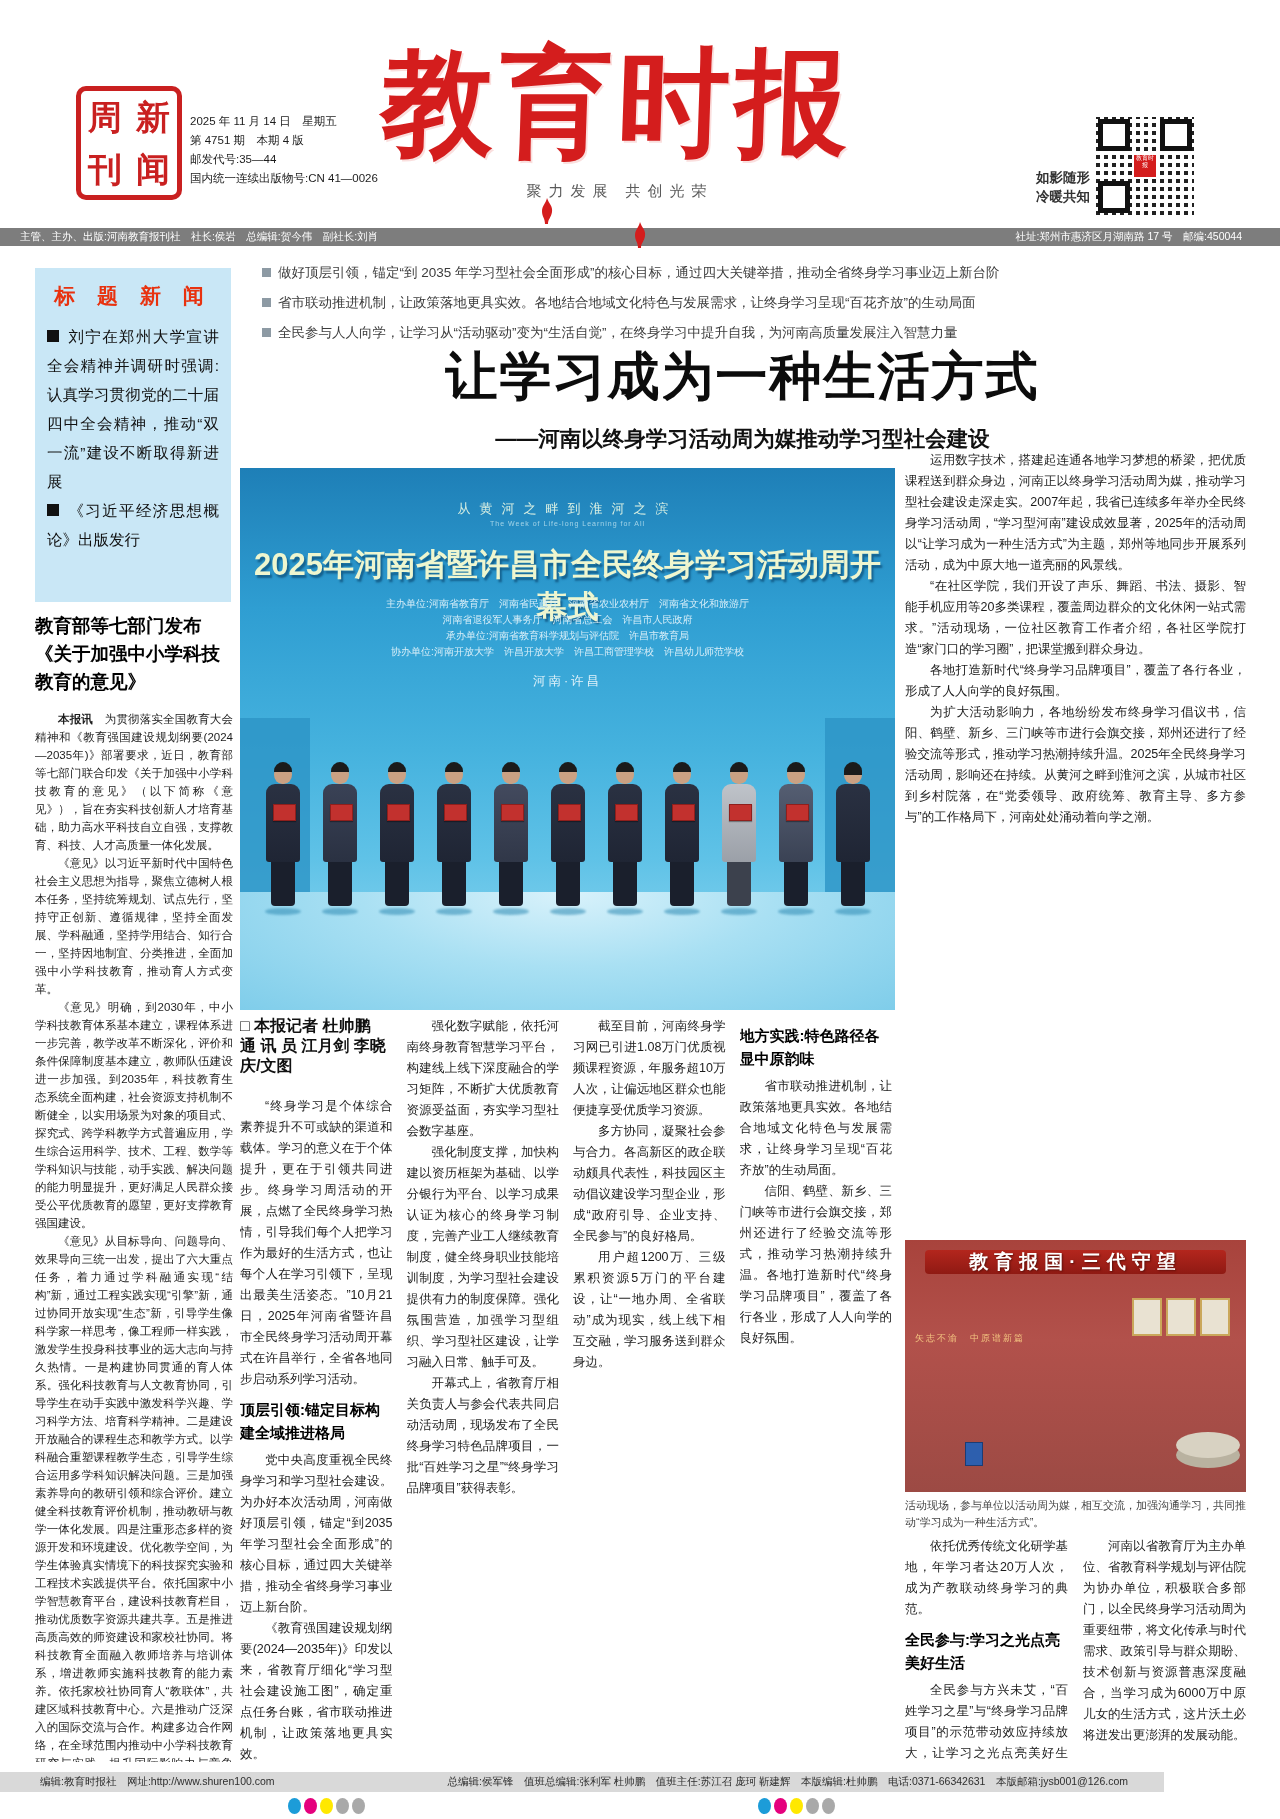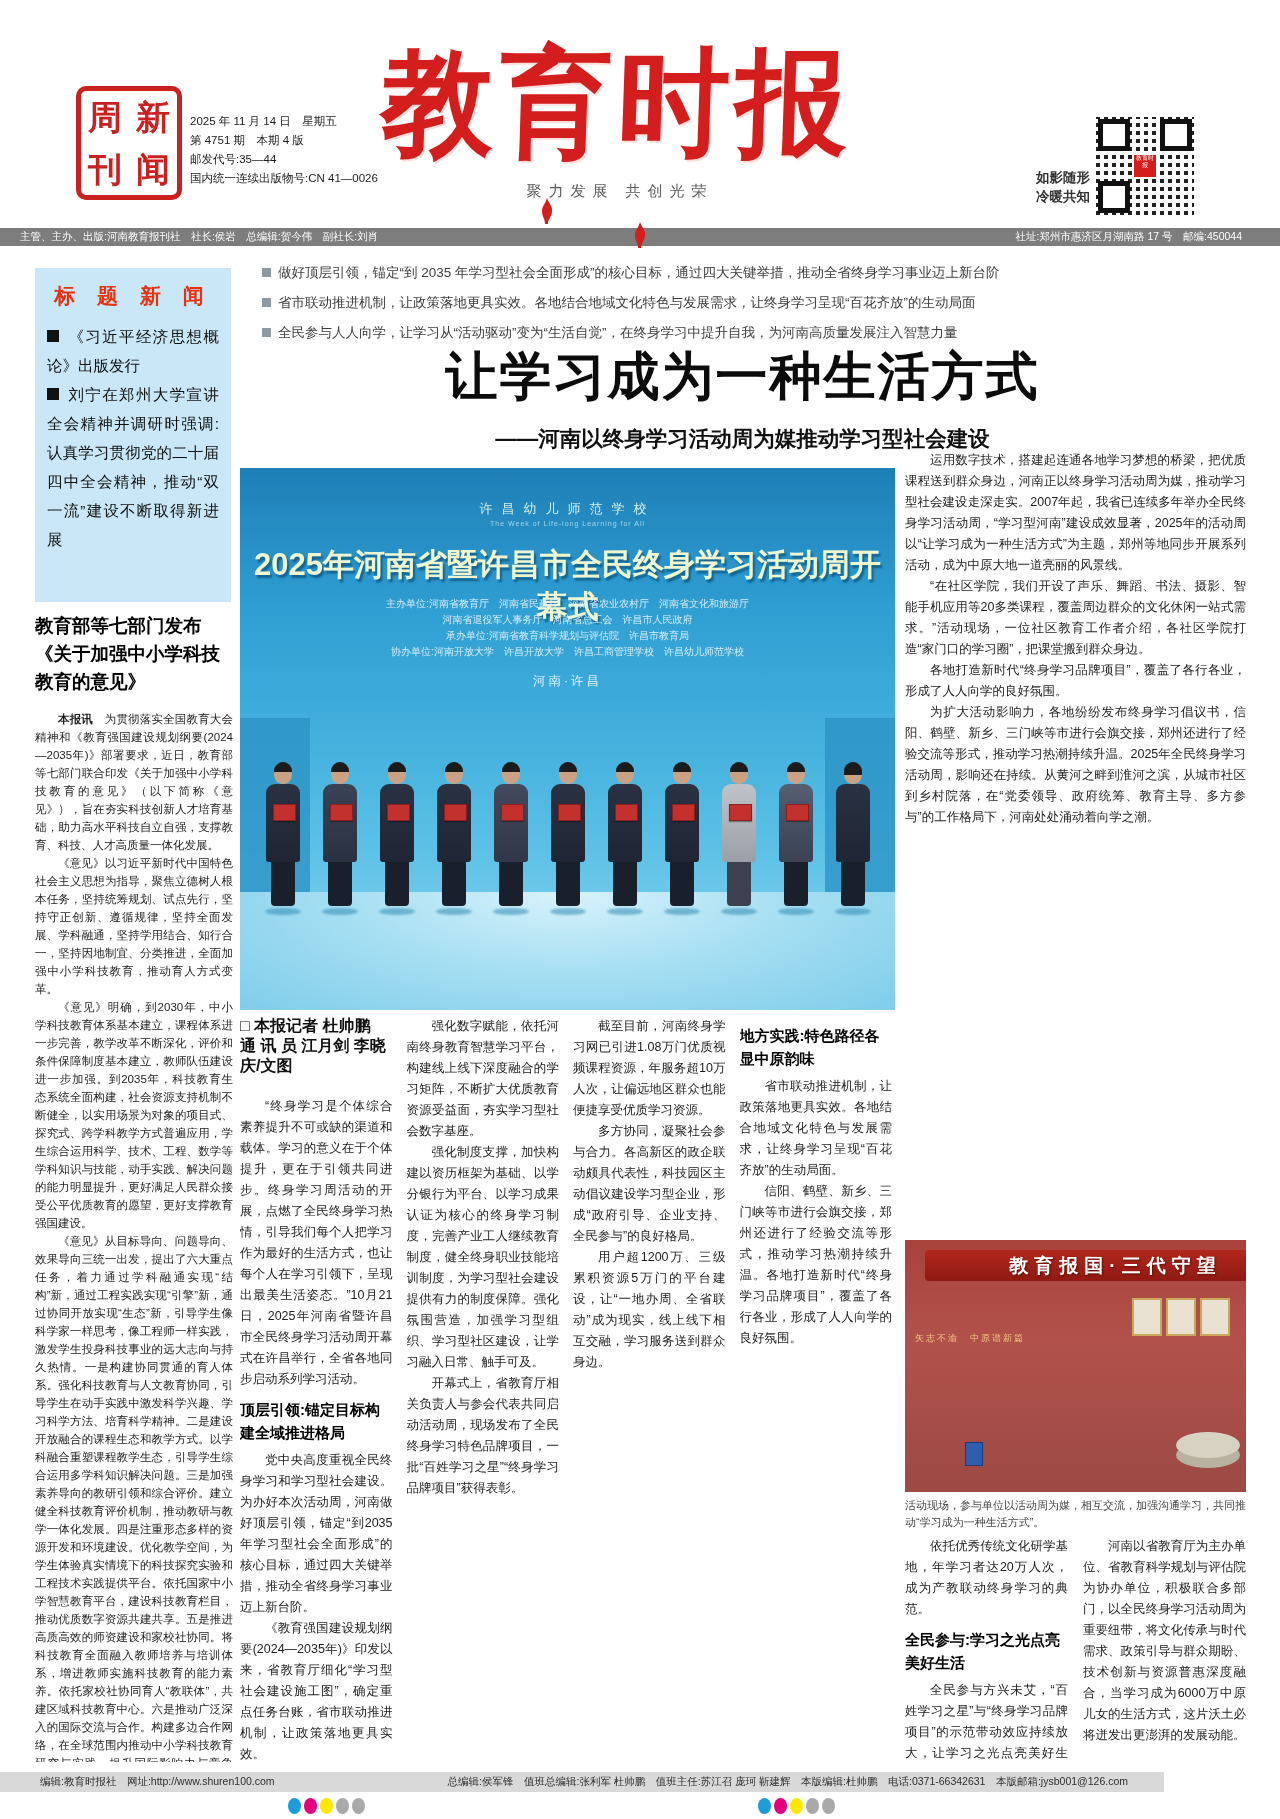--- a/index.html
+++ b/index.html
@@ -88,24 +88,24 @@
   .person:nth-child(9) .legs{background:#3c414d;}
   .person:nth-child(10) .torso{background:linear-gradient(180deg,#555e72,#3a4254);}
   .person:nth-child(11) .head::before{height:13px;}
   
   .rcol{position:absolute;left:905px;top:450px;width:341px;height:782px;overflow:hidden;}
   .rcol p, .bodycols p, .subcols p{margin:0;font-size:12.5px;line-height:21px;text-align:justify;
         text-indent:2em;color:#1c1c1c;}
   
   .photo2{position:absolute;left:905px;top:1240px;width:341px;height:252px;overflow:hidden;
         background:linear-gradient(180deg,#a8433c 0%,#b2514b 40%,#9c4a44 100%);}
-  .photo2 .banner{position:absolute;left:6%;top:10px;width:88%;height:31px;border-radius:4px;
+  .photo2 .banner{position:absolute;left:6%;top:10px;width:88%;height:24px;border-radius:4px;
         background:linear-gradient(180deg,#b3261d,#8f1a13);display:flex;align-items:center;
         justify-content:center;color:#fff;font-weight:900;font-size:19px;letter-spacing:6px;
-        text-shadow:1px 1px 2px #5c0f0a;padding-left:40px;}
+        text-shadow:1px 1px 2px #5c0f0a;}
   .photo2 .plaque{position:absolute;width:26px;height:34px;background:#e9e2d2;border:2px solid #caa75a;top:58px;}
   .photo2 .goldtxt{position:absolute;left:10px;top:92px;color:#ffd98a;font-size:9px;letter-spacing:2px;opacity:.85;}
   .photo2 .table{position:absolute;right:6px;bottom:34px;width:64px;height:26px;border-radius:50%;
         background:#d8d2c2;box-shadow:0 10px 0 #b9b2a0;}
   .crowd{position:absolute;left:0;bottom:0;width:100%;height:170px;display:flex;align-items:flex-end;
         justify-content:center;gap:4px;}
   .cperson{position:relative;width:34px;}
   .cperson .h{width:22px;height:24px;border-radius:50%;background:#141414;margin:0 auto;}
   .cperson .b{width:34px;border-radius:10px 10px 0 0;background:#232a3e;margin-top:-4px;}
   .cperson.gray .h{background:#6f6f6f;}
@@ -170,22 +170,22 @@
   <div class="mastbar">
     <span class="l">主管、主办、出版:河南教育报刊社　社长:侯岩　总编辑:贺今伟　副社长:刘肖</span>
     <svg class="mlogo" viewBox="0 0 20 26">
       <path class="redglyph" d="M10 0 C12 6 16 8 15 14 C14 20 11 21 11 26 L8 26 C8 20 5 19 5 13 C5 8 9 5 10 0 Z"></path>
     </svg>
     <span class="r">社址:郑州市惠济区月湖南路 17 号　邮编:450044</span>
   </div>
 
   <div class="bluebox">
     <div class="t">标 题 新 闻</div>
+    <p><span class="sq"></span><span>刘宁在郑州大学宣讲全会精神并调研时强调:认真学习贯彻党的二十届四中全会精神，推动“双一流”建设不断取得新进展</span></p>
     <p><span class="sq"></span><span>《习近平经济思想概论》出版发行</span></p>
-    <p><span class="sq"></span><span>刘宁在郑州大学宣讲全会精神并调研时强调:认真学习贯彻党的二十届四中全会精神，推动“双一流”建设不断取得新进展</span></p>
   </div>
 
   <div class="side-art">
     <h3>教育部等七部门发布《关于加强中小学科技教育的意见》</h3>
     <p><span class="lead">本报讯</span><span>　为贯彻落实全国教育大会精神和《教育强国建设规划纲要(2024—2035年)》部署要求，近日，教育部等七部门联合印发《关于加强中小学科技教育的意见》（以下简称《意见》），旨在夯实科技创新人才培育基础，助力高水平科技自立自强，支撑教育、科技、人才高质量一体化发展。</span></p>
     <p>《意见》以习近平新时代中国特色社会主义思想为指导，聚焦立德树人根本任务，坚持统筹规划、试点先行，坚持守正创新、遵循规律，坚持全面发展、学科融通，坚持学用结合、知行合一，坚持因地制宜、分类推进，全面加强中小学科技教育，推动育人方式变革。</p>
     <p>《意见》明确，到2030年，中小学科技教育体系基本建立，课程体系进一步完善，教学改革不断深化，评价和条件保障制度基本建立，教师队伍建设进一步加强。到2035年，科技教育生态系统全面构建，社会资源支持机制不断健全，以实用场景为对象的项目式、探究式、跨学科教学方式普遍应用，学生综合运用科学、技术、工程、数学等学科知识与技能，动手实践、解决问题的能力明显提升，更好满足人民群众接受公平优质教育的愿望，更好支撑教育强国建设。</p>
     <p>《意见》从目标导向、问题导向、效果导向三统一出发，提出了六大重点任务，着力通过学科融通实现“结构”新，通过工程实践实现“引擎”新，通过协同开放实现“生态”新，引导学生像科学家一样思考，像工程师一样实践，激发学生投身科技事业的远大志向与持久热情。一是构建协同贯通的育人体系。强化科技教育与人文教育协同，引导学生在动手实践中激发科学兴趣、学习科学方法、培育科学精神。二是建设开放融合的课程生态和教学方式。以学科融合重塑课程教学生态，引导学生综合运用多学科知识解决问题。三是加强素养导向的教研引领和综合评价。建立健全科技教育评价机制，推动教研与教学一体化发展。四是注重形态多样的资源开发和环境建设。优化教学空间，为学生体验真实情境下的科技探究实验和工程技术实践提供平台。依托国家中小学智慧教育平台，建设科技教育栏目，推动优质数字资源共建共享。五是推进高质高效的师资建设和家校社协同。将科技教育全面融入教师培养与培训体系，增进教师实施科技教育的能力素养。依托家校社协同育人“教联体”，共建区域科技教育中心。六是推动广泛深入的国际交流与合作。构建多边合作网络，在全球范围内推动中小学科技教育研究与实践，提升国际影响力与竞争力。</p>
 
   </div>
@@ -195,21 +195,21 @@
     <div><span class="sq small"></span><span>省市联动推进机制，让政策落地更具实效。各地结合地域文化特色与发展需求，让终身学习呈现“百花齐放”的生动局面</span></div>
     <div><span class="sq small"></span><span>全民参与人人向学，让学习从“活动驱动”变为“生活自觉”，在终身学习中提升自我，为河南高质量发展注入智慧力量</span></div>
   </div>
 
   <div class="headline">让学习成为一种生活方式</div>
   <div class="deck">——河南以终身学习活动周为媒推动学习型社会建设</div>
 
   <div class="photo1">
     <div class="sidescreen" style="left:0;"></div>
     <div class="sidescreen" style="right:0;"></div>
-    <div class="tag">许昌幼儿师范学校</div>
+    <div class="tag">从黄河之畔到淮河之滨</div>
     <div class="tagen">The Week of Life-long Learning for All</div>
     <div class="bigt">2025年河南省暨许昌市全民终身学习活动周开幕式</div>
     <div class="orgs">
       <div>主办单位:河南省教育厅　河南省民政厅　河南省农业农村厅　河南省文化和旅游厅</div>
       <div>河南省退役军人事务厅　河南省总工会　许昌市人民政府</div>
       <div>承办单位:河南省教育科学规划与评估院　许昌市教育局</div>
       <div>协办单位:河南开放大学　许昌开放大学　许昌工商管理学校　许昌幼儿师范学校</div>
     </div>
     <div class="place">河南·许昌</div>
     <div class="stage"></div>

